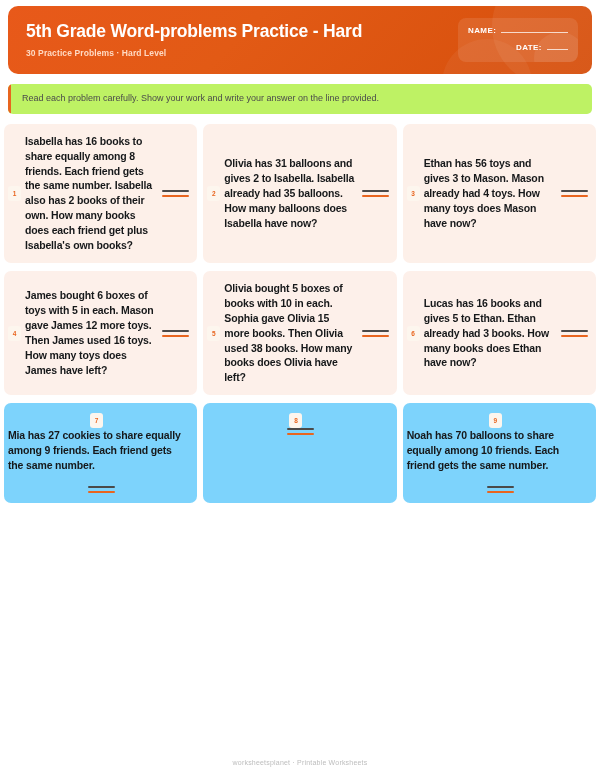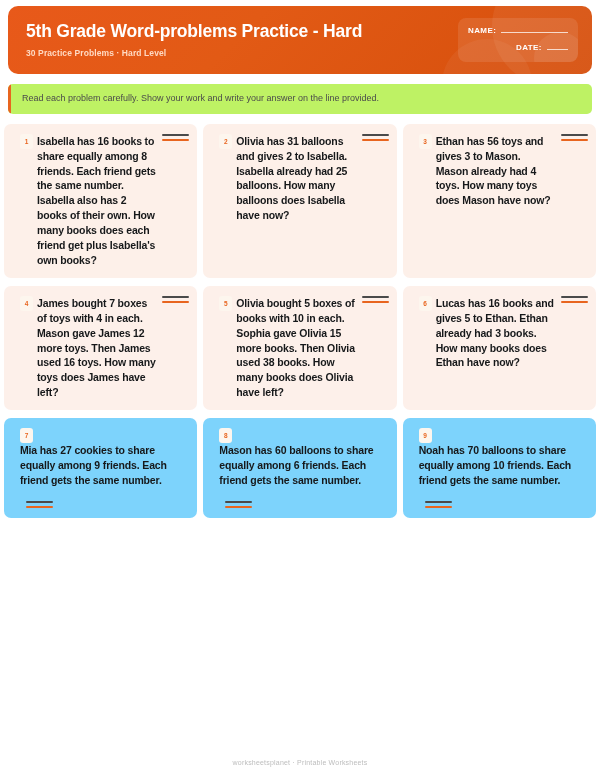--- a/index.html
+++ b/index.html
@@ -134,22 +134,22 @@
     margin-top: 10px;
     display: grid;
     grid-template-columns: repeat(3, 1fr);
     gap: 8px 6px;
     padding: 0 4px;
   }
   .card {
     background: #fdf0e9;
     border-radius: 7px;
     display: flex;
-    align-items: flex-start;
-    padding: 10px 8px 10px 16px;
+    align-items: center;
+    padding: 10px 8px 10px 4px;
     min-height: 100px;
   }
   .card-r2 { background: #fdf0ea; }
   .card-r3 { background: #7dd3fc; flex-direction: column; }
 
   .num-badge {
     flex: 0 0 auto;
     width: 13px;
     height: 15px;
     border-radius: 3px;
@@ -244,39 +244,39 @@
       <div class="num-badge">1</div>
       <div class="problem-text">Isabella has 16 books to share equally among 8 friends. Each friend gets the same number. Isabella also has 2 books of their own. How many books does each friend get plus Isabella's own books?</div>
       <div class="answer-lines">
         <div class="ans-line-dark"></div>
         <div class="ans-line-orange"></div>
       </div>
     </div>
 
     <div class="card">
       <div class="num-badge">2</div>
-      <div class="problem-text">Olivia has 31 balloons and gives 2 to Isabella. Isabella already had 25 balloons. How many balloons does Isabella have now?</div>
+      <div class="problem-text">Olivia has 31 balloons and gives 2 to Isabella. Isabella already had 35 balloons. How many balloons does Isabella have now?</div>
       <div class="answer-lines">
         <div class="ans-line-dark"></div>
         <div class="ans-line-orange"></div>
       </div>
     </div>
 
     <div class="card">
       <div class="num-badge">3</div>
       <div class="problem-text">Ethan has 56 toys and gives 3 to Mason. Mason already had 4 toys. How many toys does Mason have now?</div>
       <div class="answer-lines">
         <div class="ans-line-dark"></div>
         <div class="ans-line-orange"></div>
       </div>
     </div>
 
     <div class="card card-r2">
       <div class="num-badge">4</div>
-      <div class="problem-text">James bought 7 boxes of toys with 4 in each. Mason gave James 12 more toys. Then James used 16 toys. How many toys does James have left?</div>
+      <div class="problem-text">James bought 6 boxes of toys with 5 in each. Mason gave James 12 more toys. Then James used 16 toys. How many toys does James have left?</div>
       <div class="answer-lines">
         <div class="ans-line-dark"></div>
         <div class="ans-line-orange"></div>
       </div>
     </div>
 
     <div class="card card-r2">
       <div class="num-badge">5</div>
       <div class="problem-text">Olivia bought 5 boxes of books with 10 in each. Sophia gave Olivia 15 more books. Then Olivia used 38 books. How many books does Olivia have left?</div>
       <div class="answer-lines">
@@ -298,21 +298,20 @@
       <div class="num-badge">7</div>
       <div class="problem-text">Mia has 27 cookies to share equally among 9 friends. Each friend gets the same number.</div>
       <div class="answer-lines">
         <div class="ans-line-dark"></div>
         <div class="ans-line-orange"></div>
       </div>
     </div>
 
     <div class="card card-r3">
       <div class="num-badge">8</div>
-      <div class="problem-text">Mason has 60 balloons to share equally among 6 friends. Each friend gets the same number.</div>
       <div class="answer-lines">
         <div class="ans-line-dark"></div>
         <div class="ans-line-orange"></div>
       </div>
     </div>
 
     <div class="card card-r3">
       <div class="num-badge">9</div>
       <div class="problem-text">Noah has 70 balloons to share equally among 10 friends. Each friend gets the same number.</div>
       <div class="answer-lines">

